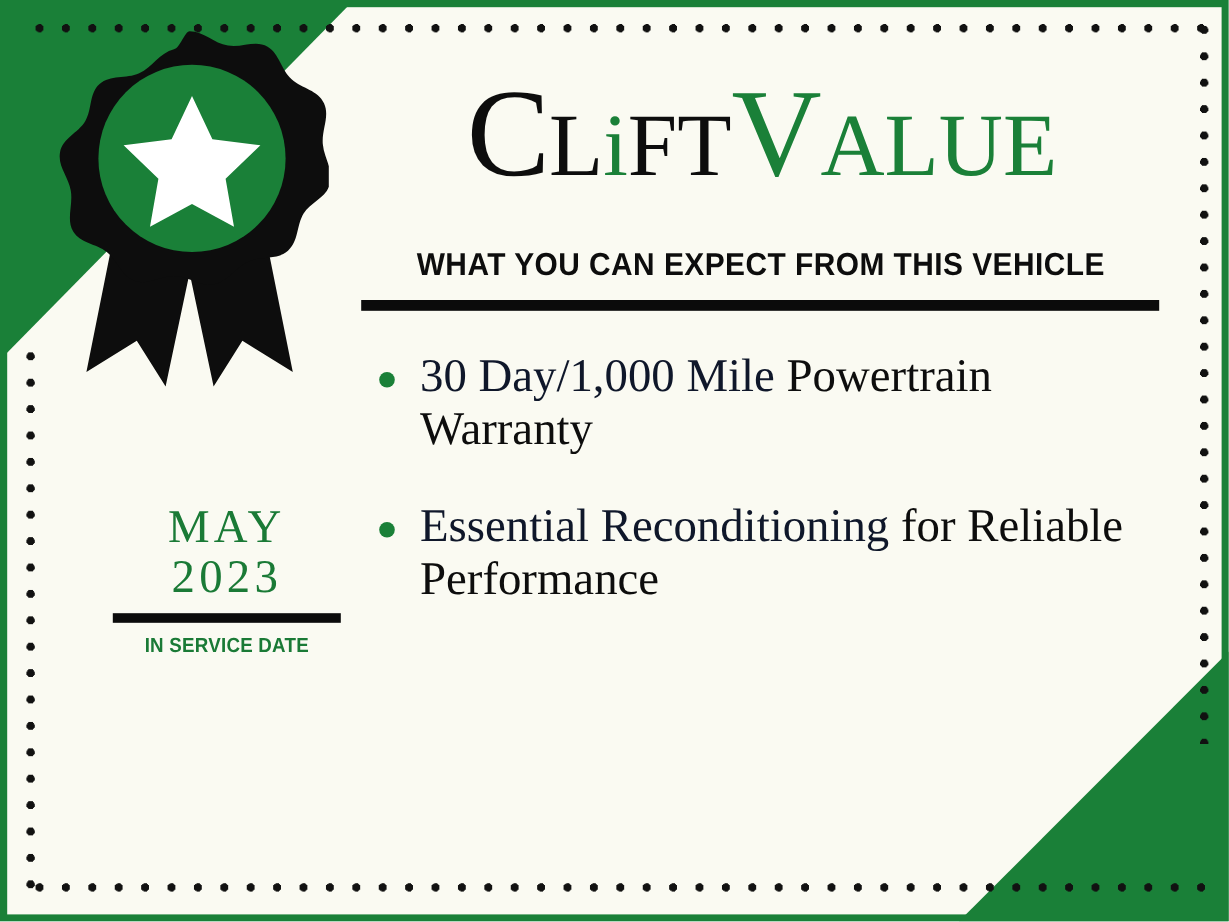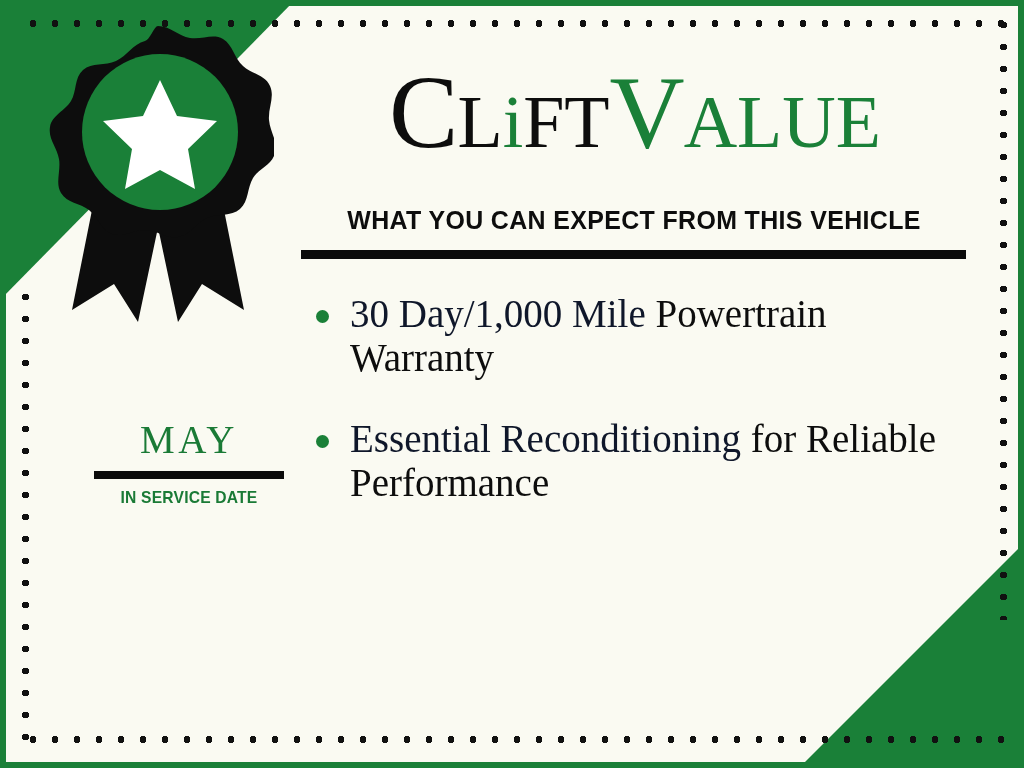--- a/index.html
+++ b/index.html
@@ -234,20 +234,21 @@
 
   <div class="logo">
     <span class="big blk">C</span><span class="small blk">L</span><span class="small dot-i">i</span><span class="small blk">FT</span><span class="big grn">V</span><span class="small grn">ALUE</span>
   </div>
 
   <div class="subtitle">WHAT YOU CAN EXPECT FROM THIS VEHICLE</div>
   <div class="subtitle-rule"></div>
 
   <div class="date-block">
     <div class="date-month">MAY</div>
+    <div class="date-year">2023</div>
     <div class="date-rule"></div>
     <div class="date-label">IN SERVICE DATE</div>
   </div>
 
   <div class="bullets">
       <div class="bullet"><span class="marker"></span><span class="seg-green">30 Day/1,000 Mile </span><span class="seg-black">Powertrain Warranty</span></div>
       <div class="bullet"><span class="marker"></span><span class="seg-green">Essential Reconditioning</span><span class="seg-black"> for Reliable Performance</span></div>
     </div>
 
 </div>

